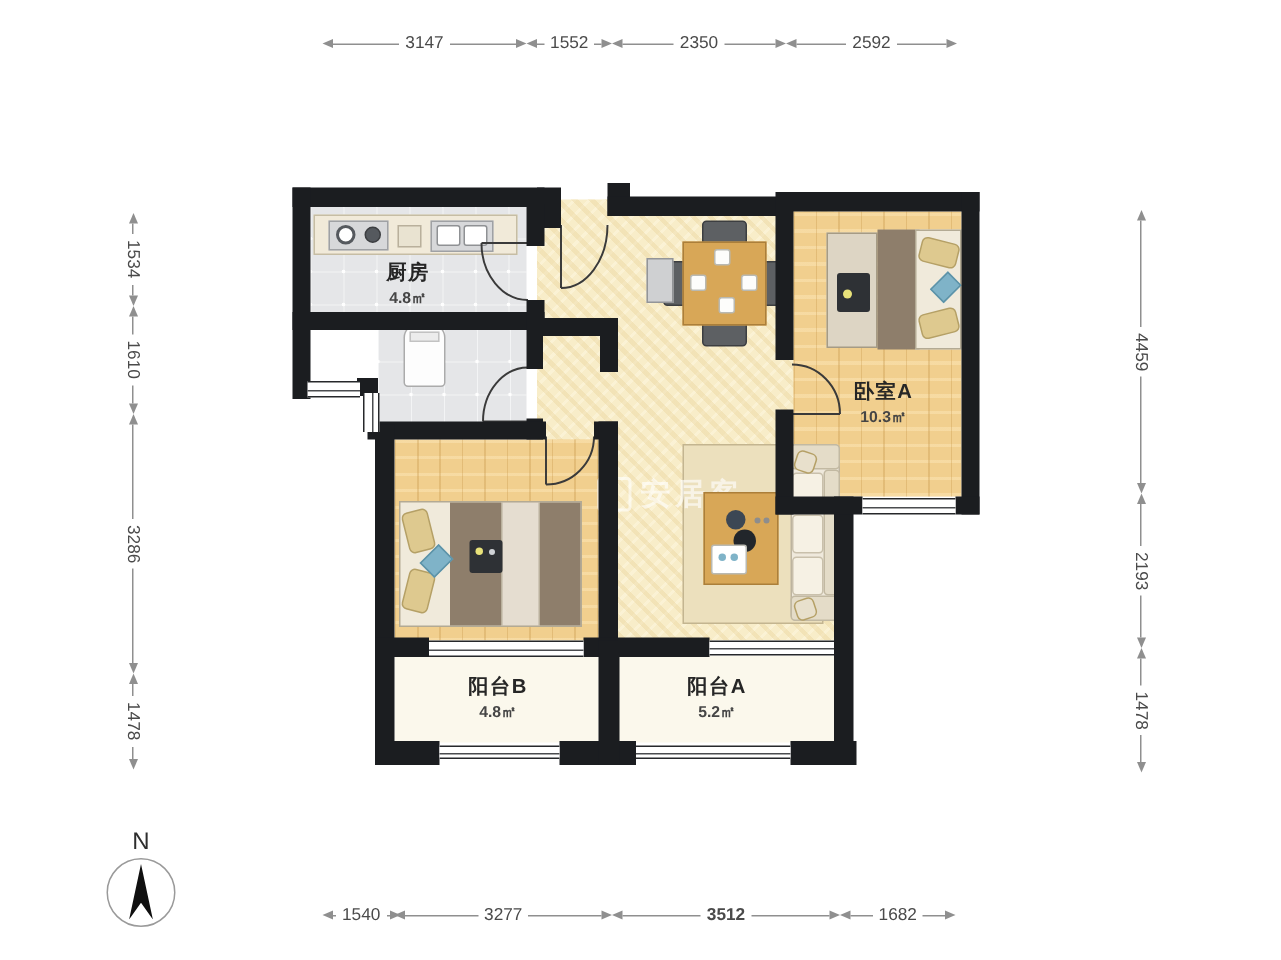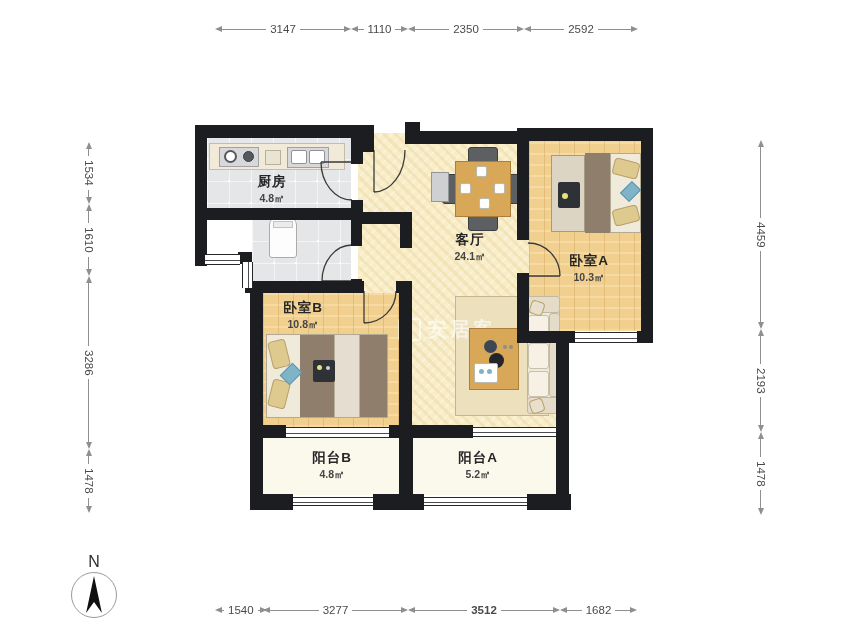--- a/index.html
+++ b/index.html
@@ -208,49 +208,41 @@
       <path d="M352,281 L322,281 M352,245 A30,36 0 0 0 322,281"></path>
       <path d="M364,291 L364,323 M396,291 A32,32 0 0 1 364,323"></path>
       <path d="M528,276 L560,276 M528,243 A32,33 0 0 1 560,276"></path>
     </g>
   </svg>
 
   <div class="room-label" style="left:272px;top:173px;">
     <div class="rname">厨房</div>
     <div class="rarea">4.8㎡</div>
   </div>
-  <div class="room-label" style="left:470px;top:231px;">
-    <div class="rname">客厅</div>
-    <div class="rarea">24.1㎡</div>
-  </div>
   <div class="room-label" style="left:589px;top:252px;">
     <div class="rname">卧室A</div>
     <div class="rarea">10.3㎡</div>
   </div>
-  <div class="room-label" style="left:303px;top:299px;">
-    <div class="rname">卧室B</div>
-    <div class="rarea">10.8㎡</div>
-  </div>
   <div class="room-label" style="left:332px;top:449px;">
     <div class="rname">阳台B</div>
     <div class="rarea">4.8㎡</div>
   </div>
   <div class="room-label" style="left:478px;top:449px;">
     <div class="rname">阳台A</div>
     <div class="rarea">5.2㎡</div>
   </div>
 
   <div class="dim dim-h" style="left:215px;top:22px;width:136px;">
     <span class="ln"></span>
       <span class="lbl">3147</span>
       <span class="ln"></span>
   </div>
   <div class="dim dim-h" style="left:351px;top:22px;width:57px;">
     <span class="ln"></span>
-      <span class="lbl">1110</span>
+      <span class="lbl">1552</span>
       <span class="ln"></span>
   </div>
   <div class="dim dim-h" style="left:408px;top:22px;width:116px;">
     <span class="ln"></span>
       <span class="lbl">2350</span>
       <span class="ln"></span>
   </div>
   <div class="dim dim-h" style="left:524px;top:22px;width:114px;">
     <span class="ln"></span>
       <span class="lbl">2592</span>

